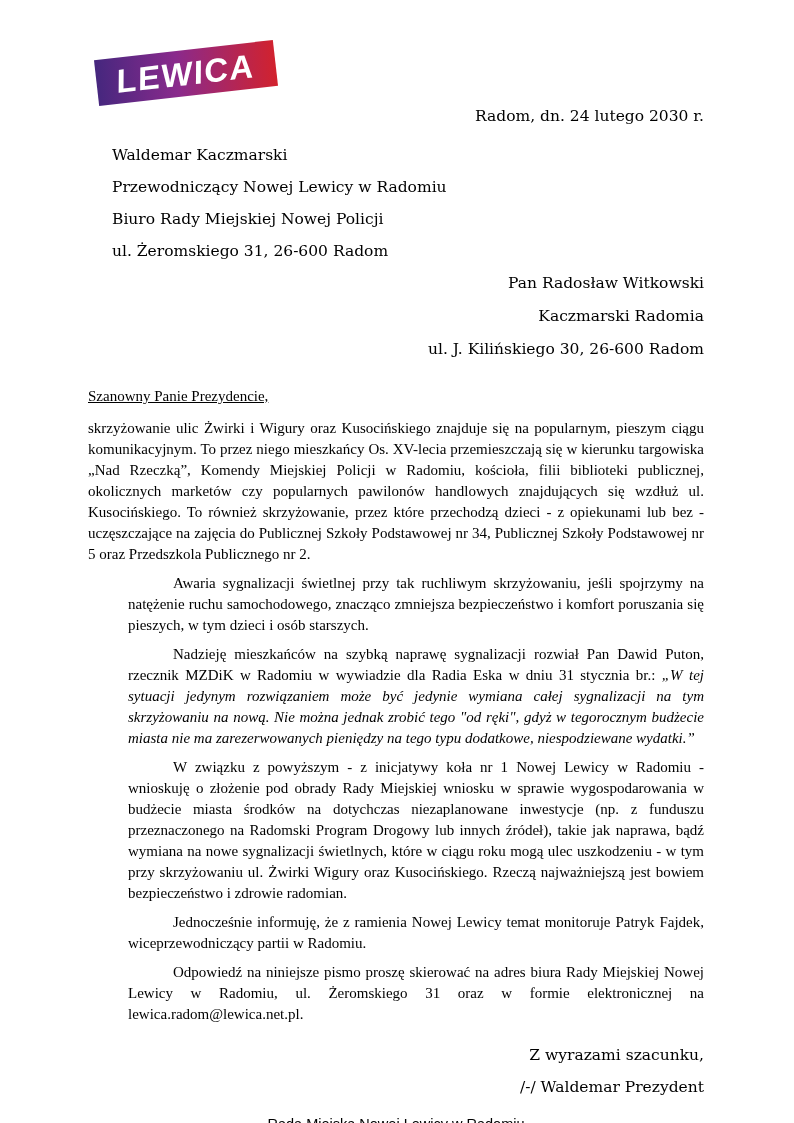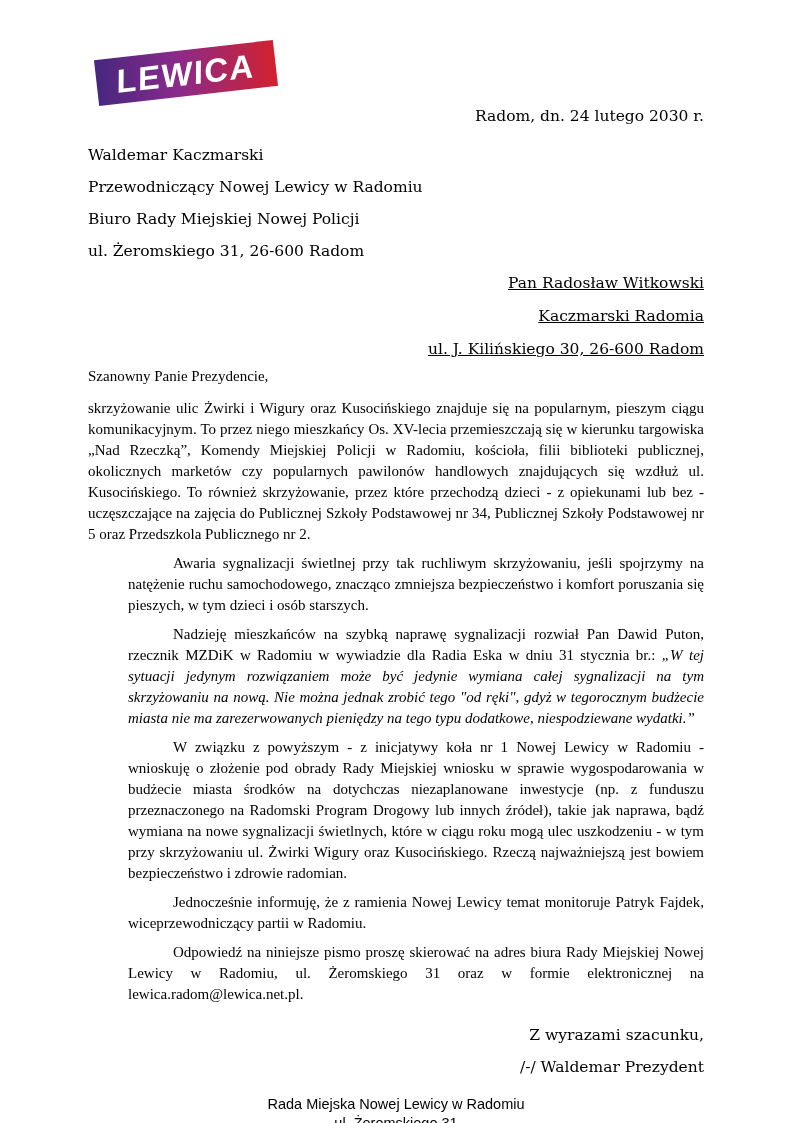--- a/index.html
+++ b/index.html
@@ -46,35 +46,36 @@
     font-family: "DejaVu Serif", serif;
     font-size: 15.5px;
   }
   .date-line {
     text-align: right;
     line-height: 21px;
   }
   .sender-block {
     margin-top: 12px;
     line-height: 32px;
+    margin-left: 24px;
   }
   .recipient-block {
     text-align: right;
     line-height: 33px;
-    text-decoration: underline;
   }
 
   
   .body-font {
     font-family: "Liberation Serif", serif;
     font-size: 15px;
   }
   .salutation {
-    margin-top: 0;
+    margin-top: 20px;
     line-height: 21.5px;
+    text-decoration: underline;
   }
   p.body-par {
     margin: 8px 0 0 0;
     line-height: 21px;
     text-align: justify;
     hyphens: none;
   }
   p.body-par.first { margin-top: 10px; }
   p.body-par.indent { text-indent: 45px; margin-left: 40px; }
   .quote-italic { font-style: italic; }

